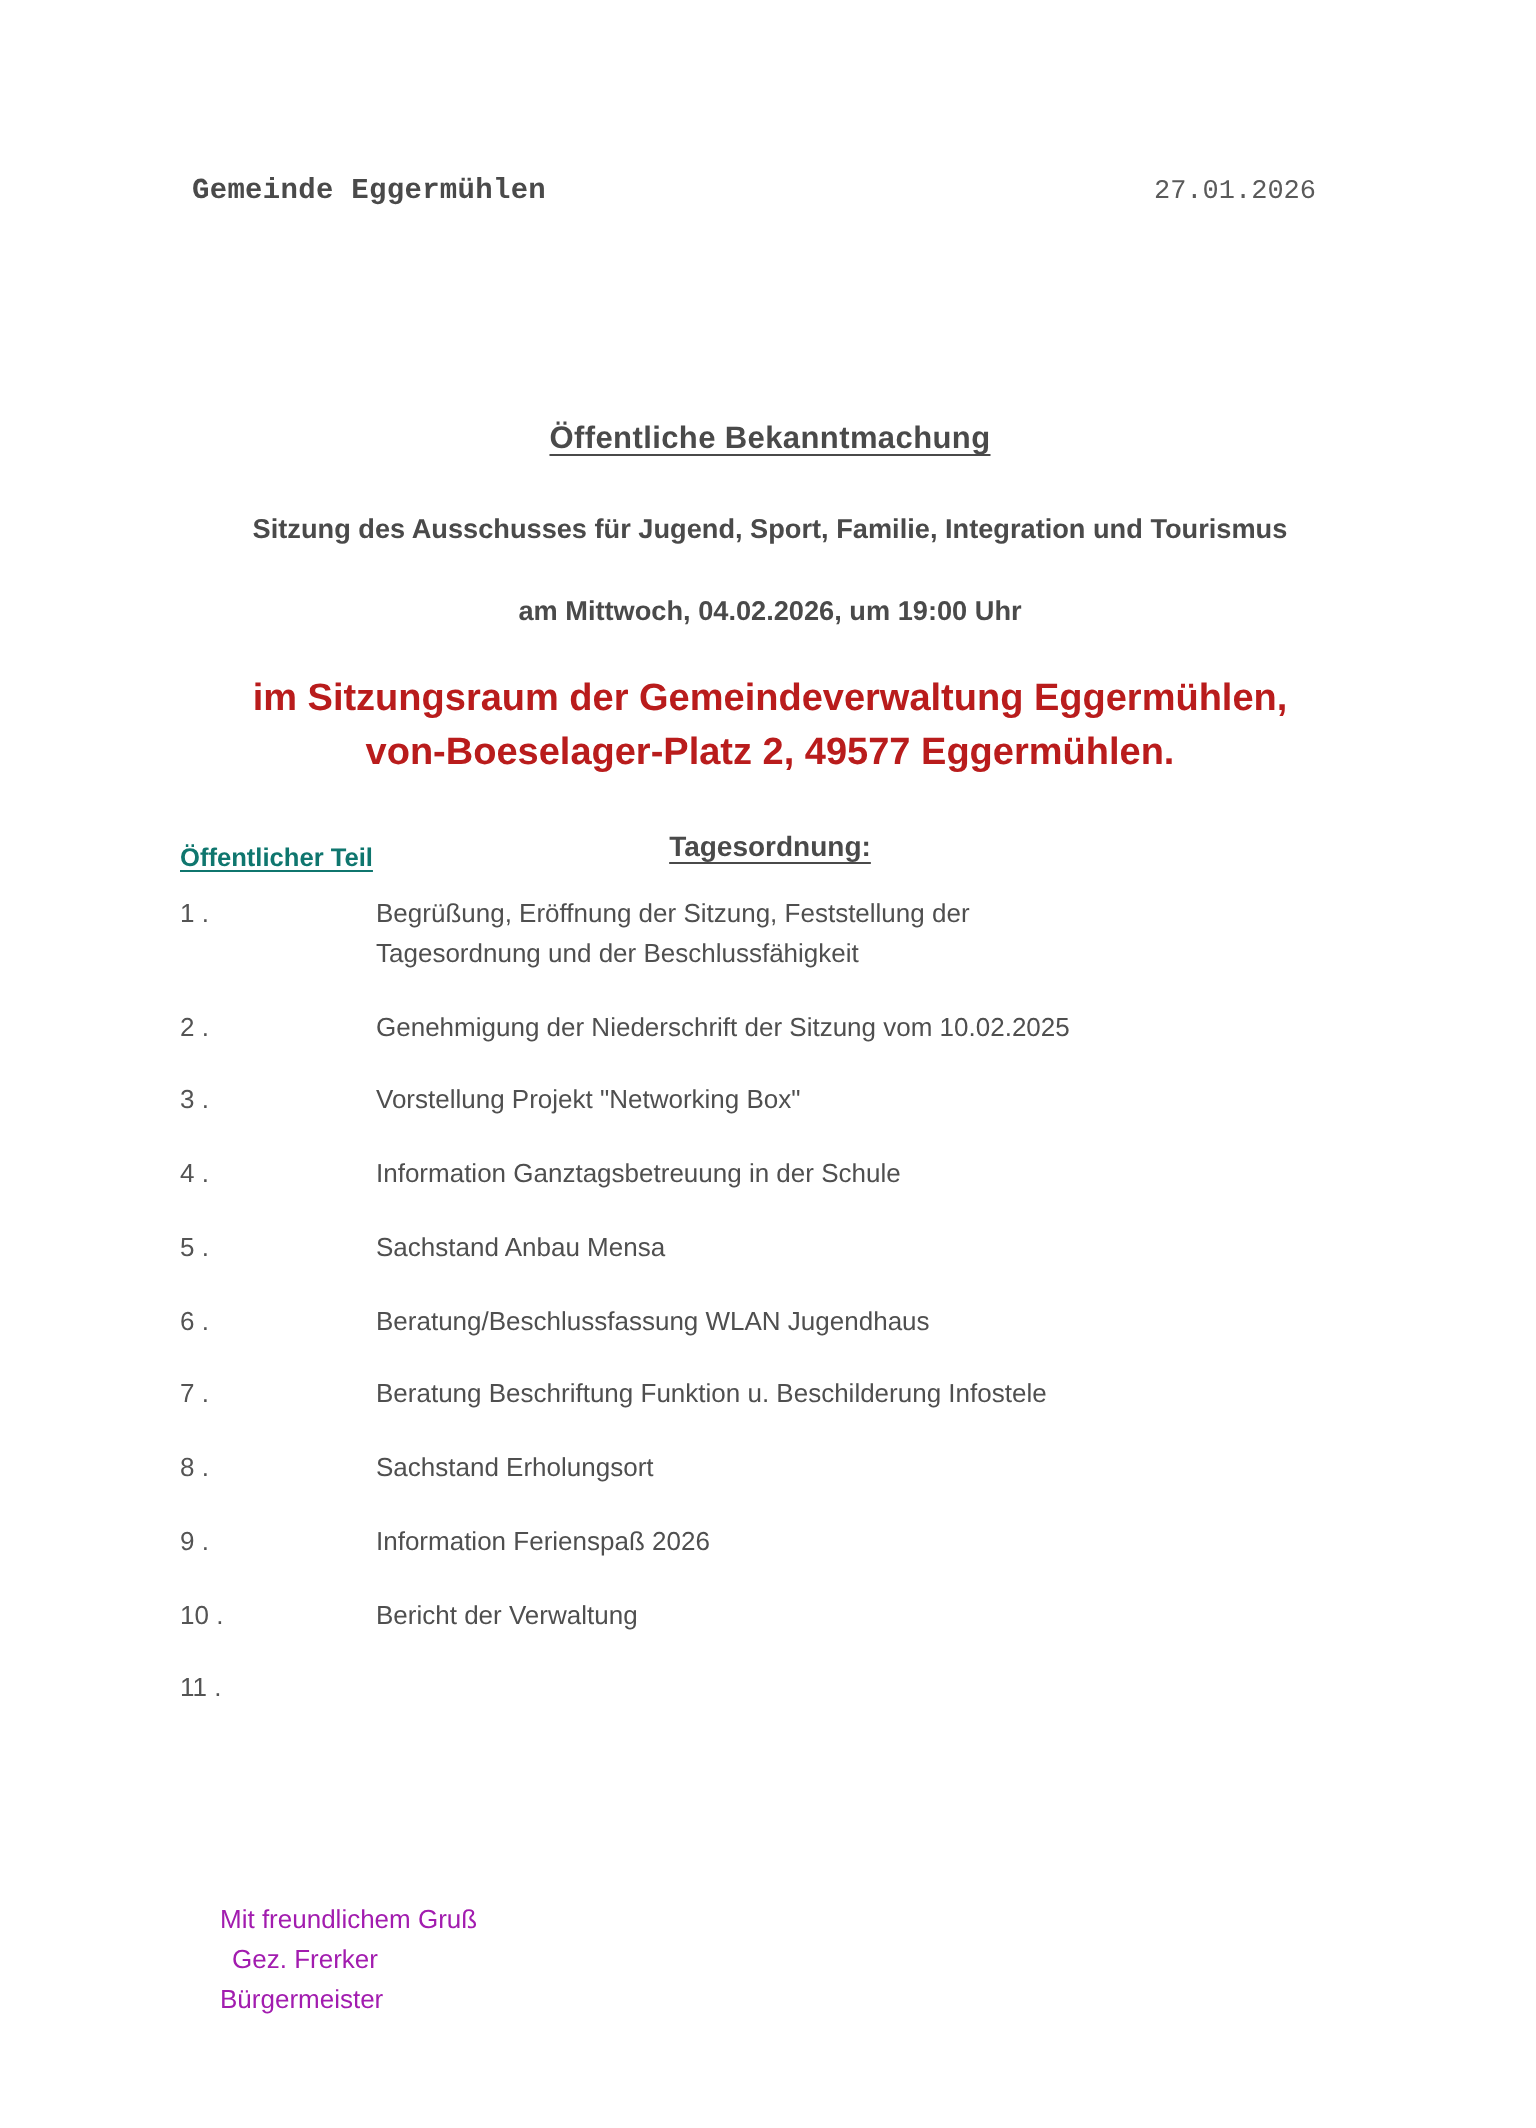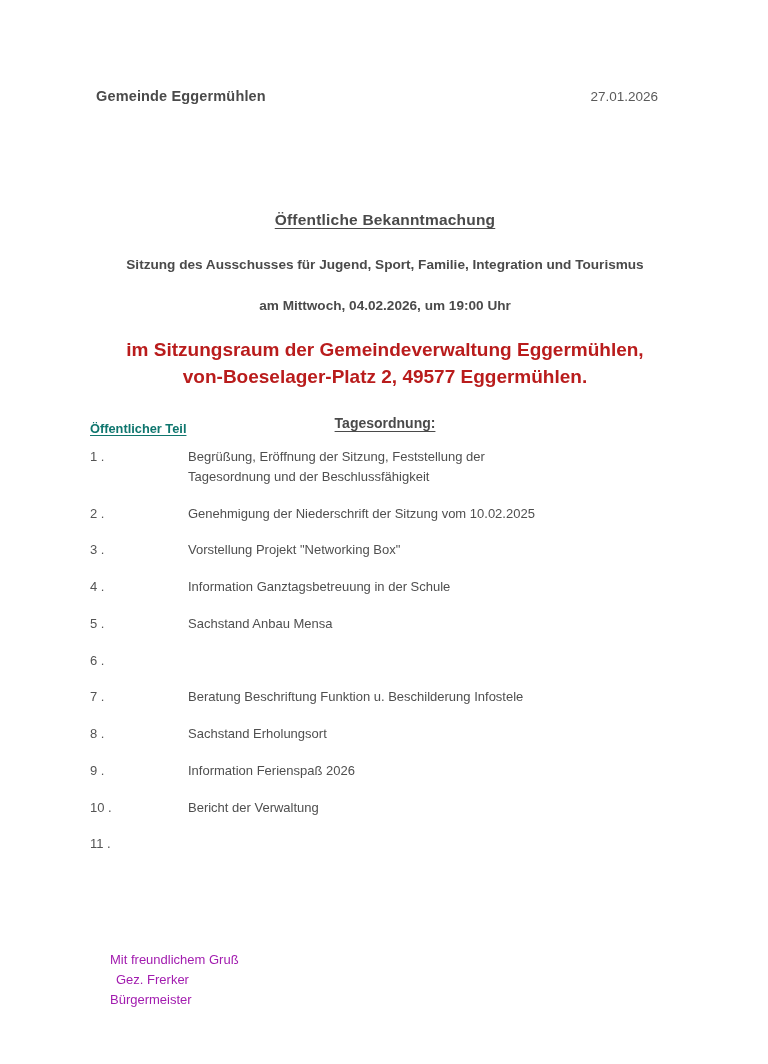--- a/index.html
+++ b/index.html
@@ -26,20 +26,21 @@
 
   
   .doc-header {
     position: absolute;
     left: 96px;
     top: 88px;
     width: 562px;
     display: flex;
     align-items: baseline;
     justify-content: space-between;
+    font-family: Liberation Mono, monospace;
   }
   .municipality {
     font-size: 14.5px;
     font-weight: bold;
     letter-spacing: 0.15px;
     color: #4a4a4a;
     white-space: nowrap;
   }
   .doc-date {
     font-size: 13.5px;
@@ -185,20 +186,21 @@
     <div class="agenda-item">
       <span class="item-number">4 .</span>
       <span class="item-text">Information Ganztagsbetreuung in der Schule</span>
     </div>
     <div class="agenda-item">
       <span class="item-number">5 .</span>
       <span class="item-text">Sachstand Anbau Mensa</span>
     </div>
     <div class="agenda-item">
       <span class="item-number">6 .</span>
+      <span class="item-text">Beratung/Beschlussfassung WLAN Jugendhaus</span>
     </div>
     <div class="agenda-item">
       <span class="item-number">7 .</span>
       <span class="item-text">Beratung Beschriftung Funktion u. Beschilderung Infostele</span>
     </div>
     <div class="agenda-item">
       <span class="item-number">8 .</span>
       <span class="item-text">Sachstand Erholungsort</span>
     </div>
     <div class="agenda-item">

